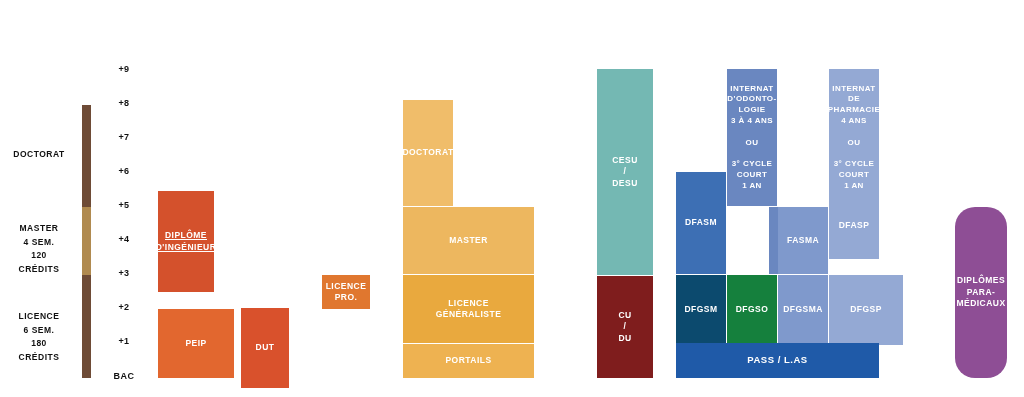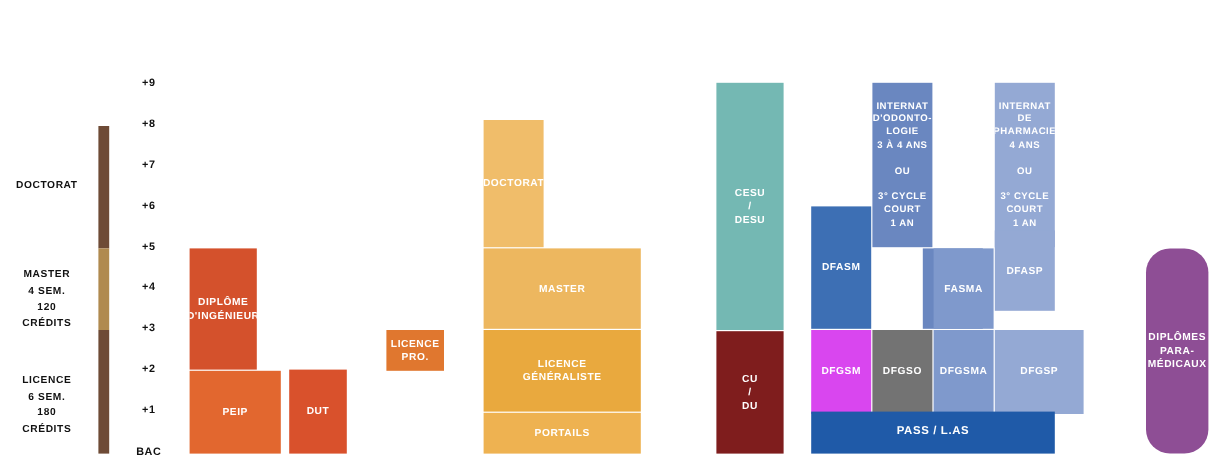--- a/index.html
+++ b/index.html
@@ -83,29 +83,29 @@
   <div class="tick" style="top:98px;">+8</div>
   <div class="tick" style="top:132px;">+7</div>
   <div class="tick" style="top:166px;">+6</div>
   <div class="tick" style="top:200px;">+5</div>
   <div class="tick" style="top:234px;">+4</div>
   <div class="tick" style="top:268px;">+3</div>
   <div class="tick" style="top:302px;">+2</div>
   <div class="tick" style="top:336px;">+1</div>
   <div class="tick" style="top:371px;">BAC</div>
 
-  <div class="blk" style="left:158px;top:207px;width:56px;height:101px;background:#d4512c;">
+  <div class="blk" style="left:158px;top:191px;width:56px;height:101px;background:#d4512c;text-decoration:underline;">
     <span>DIPLÔME
 D'INGÉNIEUR</span>
   </div>
   <div class="blk" style="left:158px;top:309px;width:76px;height:69px;background:#e2672f;">
     <span>PEIP</span>
   </div>
 
-  <div class="blk" style="left:241px;top:308px;width:48px;height:70px;background:#d9512c;">
+  <div class="blk" style="left:241px;top:308px;width:48px;height:80px;background:#d9512c;">
     <span>DUT</span>
   </div>
 
   <div class="blk" style="left:322px;top:275px;width:48px;height:34px;background:#e0772f;">
     <span>LICENCE
 PRO.</span>
   </div>
 
   <div class="blk" style="left:403px;top:100px;width:50px;height:106px;background:#f0bd6a;">
     <span>DOCTORAT</span>
@@ -128,40 +128,40 @@
   </div>
   <div class="blk" style="left:597px;top:276px;width:56px;height:102px;background:#7f1d1d;">
     <span>CU
 /
 DU</span>
   </div>
 
   <div class="blk" style="left:676px;top:172px;width:50px;height:102px;background:#3d6fb4;">
     <span>DFASM</span>
   </div>
-  <div class="blk" style="left:676px;top:275px;width:50px;height:70px;background:#d946ef;">
+  <div class="blk" style="left:676px;top:275px;width:50px;height:70px;background:#0c4a6e;">
     <span>DFGSM</span>
   </div>
 
   <div class="blk lbl-small" style="left:727px;top:69px;width:50px;height:137px;background:#6a87c0;">
     <span>INTERNAT
 D'ODONTO-
 LOGIE
 3 À 4 ANS
 
 OU
 
 3° CYCLE
 COURT
 1 AN</span>
   </div>
   <div class="blk" style="left:727px;top:207px;width:50px;height:67px;background:#6a87c0;margin-left:42px;">
     <span>DFASO</span>
   </div>
-  <div class="blk" style="left:727px;top:275px;width:50px;height:70px;background:#737373;">
+  <div class="blk" style="left:727px;top:275px;width:50px;height:70px;background:#15803d;">
     <span>DFGSO</span>
   </div>
 
   <div class="blk" style="left:778px;top:207px;width:50px;height:67px;background:#7f99cc;">
     <span>FASMA</span>
   </div>
   <div class="blk" style="left:778px;top:275px;width:50px;height:70px;background:#7f99cc;">
     <span>DFGSMA</span>
   </div>
 

